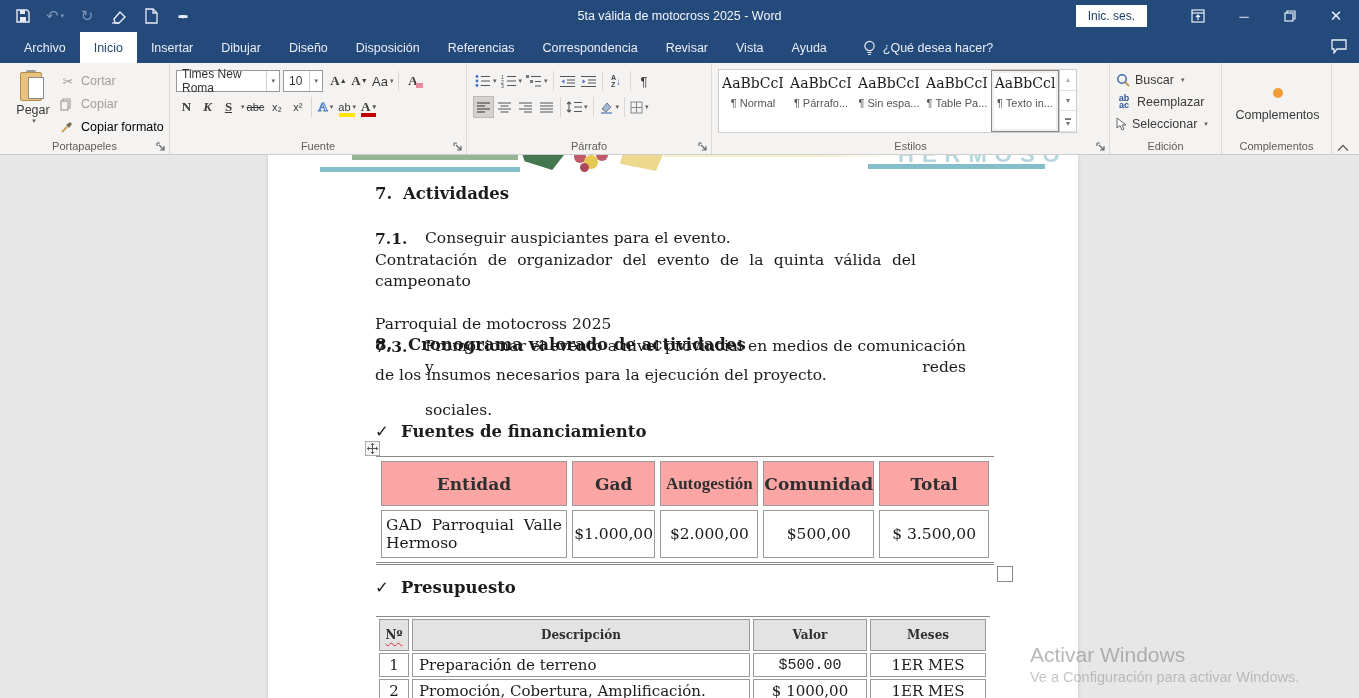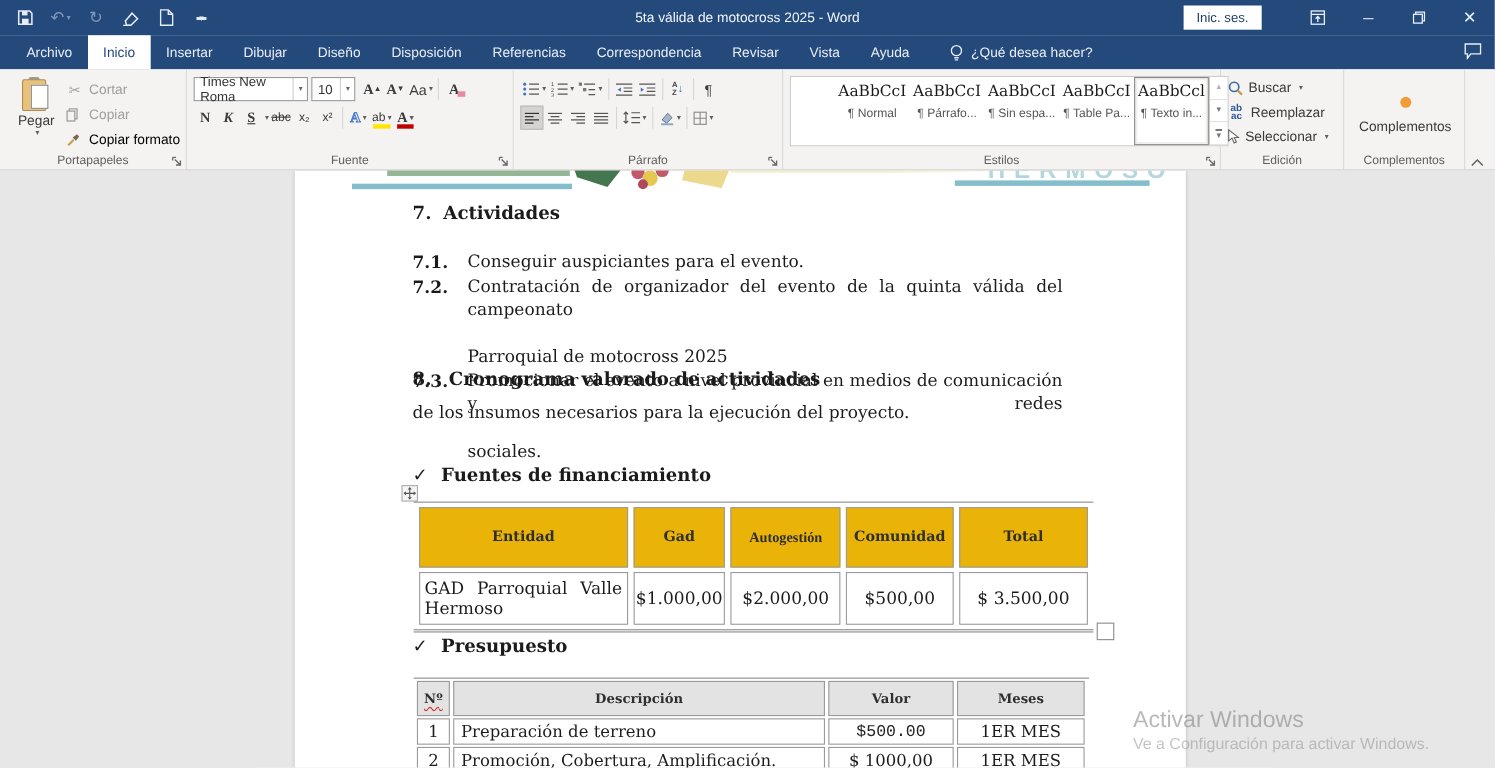--- a/index.html
+++ b/index.html
@@ -59,21 +59,21 @@
   .letterbtn { font-weight:bold; font-family:"Liberation Serif", serif; }
   .underbar { position:relative; }
   .underbar .bar { position:absolute; left:3px; right:3px; bottom:1px; height:4px; }
   .fx-a { color:#eef3fb; -webkit-text-stroke:1px #4f7fc9; font-weight:bold; font-family:"Liberation Serif", serif; }
 
   
   .g-para { width:245px; }
 
   
   .g-styles { width:398px; }
-  .gallery { display:flex; background:#fff; border:1px solid #cfcdcb; height:64px; margin-top:1px;padding-left:40px; }
+  .gallery { display:flex; background:#fff; border:1px solid #cfcdcb; height:64px; margin-top:1px; }
   .stylecard { width:68px; padding-top:4px; display:flex; flex-direction:column; align-items:center; border:1px solid transparent; }
   .stylecard .prev { font-family:"DejaVu Serif", serif; font-size:14px; color:#1a1a1a; }
   .stylecard .slabel { font-size:11px; color:#555; margin-top:6px; white-space:nowrap; }
   .stylecard.sel { border:1px solid #8a8886; box-shadow:0 0 0 2px #f0efee inset; }
   .gal-scroll { width:17px; border-left:1px solid #cfcdcb; display:flex; flex-direction:column; }
   .gal-scroll div { flex:1; display:flex; align-items:center; justify-content:center; font-size:7px; color:#777; border-bottom:1px solid #e4e2e0; }
 
   
   .g-edit { width:112px; }
   .edit-item { display:flex; align-items:center; gap:5px; font-size:12.5px; color:#3b3a39; height:21px; margin-top:1px; }
@@ -114,21 +114,21 @@
   .intro { position:absolute; left:107px; top:210px; width:591px; font-size:15.5px; line-height:21.5px; }
   .checkhead { position:absolute; left:107px; display:flex; font-size:16.5px; font-weight:bold; }
   .checkhead .ck { width:26px; font-weight:normal; }
 
   .tbl-handle { position:absolute; left:97px; top:286px; width:15px; height:15px; border:1px solid #aaa; background:#f6f6f6; display:flex; align-items:center; justify-content:center; }
   .sq-handle { position:absolute; left:729px; top:411px; width:16px; height:16px; border:1px solid #8a8a8a; background:#fff; }
 
   .t1wrap { position:absolute; left:108px; top:301px; width:618px; border-top:1px solid #8a8a8a; border-bottom:3px double #8a8a8a; }
   table.doc-t { border-collapse:separate; font-family:"DejaVu Serif", serif; }
   .t1 { border-spacing:5px 4px; }
-  .t1 th { background:#eab308; border:1px solid #9a9a9a; font-size:13px; color:#2f2f2f; font-weight:bold; height:55px; text-align:center; }
+  .t1 th { background:#fca5a5; border:1px solid #9a9a9a; font-size:17px; color:#2f2f2f; font-weight:bold; height:45px; text-align:center; }
   .t1 td { border:1px solid #9a9a9a; font-size:15.5px; height:48px; text-align:center; }
   .t1 td.entity { text-align:left; padding:0 4px; }
   .entity .l1 { display:flex; justify-content:space-between; }
 
   .t2wrap { position:absolute; left:108px; top:461px; width:614px; border-top:1px solid #8a8a8a; }
   .t2 { border-spacing:3px 2px; }
   .t2 th { background:#e3e3e3; border:1px solid #9a9a9a; font-size:12px; color:#2f2f2f; font-weight:bold; height:32px; text-align:center; }
   .t2 td { border:1px solid #9a9a9a; font-size:15px; height:24px; text-align:center; }
   .t2 td.desc { text-align:left; padding-left:6px; }
   .squiggle { text-decoration:underline wavy #d03030; text-decoration-thickness:1px; text-underline-offset:3px; }
@@ -553,21 +553,20 @@
         <span class="h-num" style="width:28px;">7.</span>
         <span>Actividades</span>
       </div>
 
       <div class="list">
         <div class="li">
           <span class="num">7.1.</span>
           <span class="txt">Conseguir auspiciantes para el evento.</span>
         </div>
         <div class="li">
-          <span class="num">7.2.</span>
           <span class="txt">
             <span class="jline" style="display:block;">Contratación de organizador del evento de la quinta válida del campeonato</span>
             <span style="display:block;">Parroquial de motocross 2025</span>
           </span>
         </div>
         <div class="li">
           <span class="num">7.3.</span>
           <span class="txt">
             <span class="jline" style="display:block;">Promocionar el evento a nivel provincial en medios de comunicación y redes</span>
             <span style="display:block;">sociales.</span>

